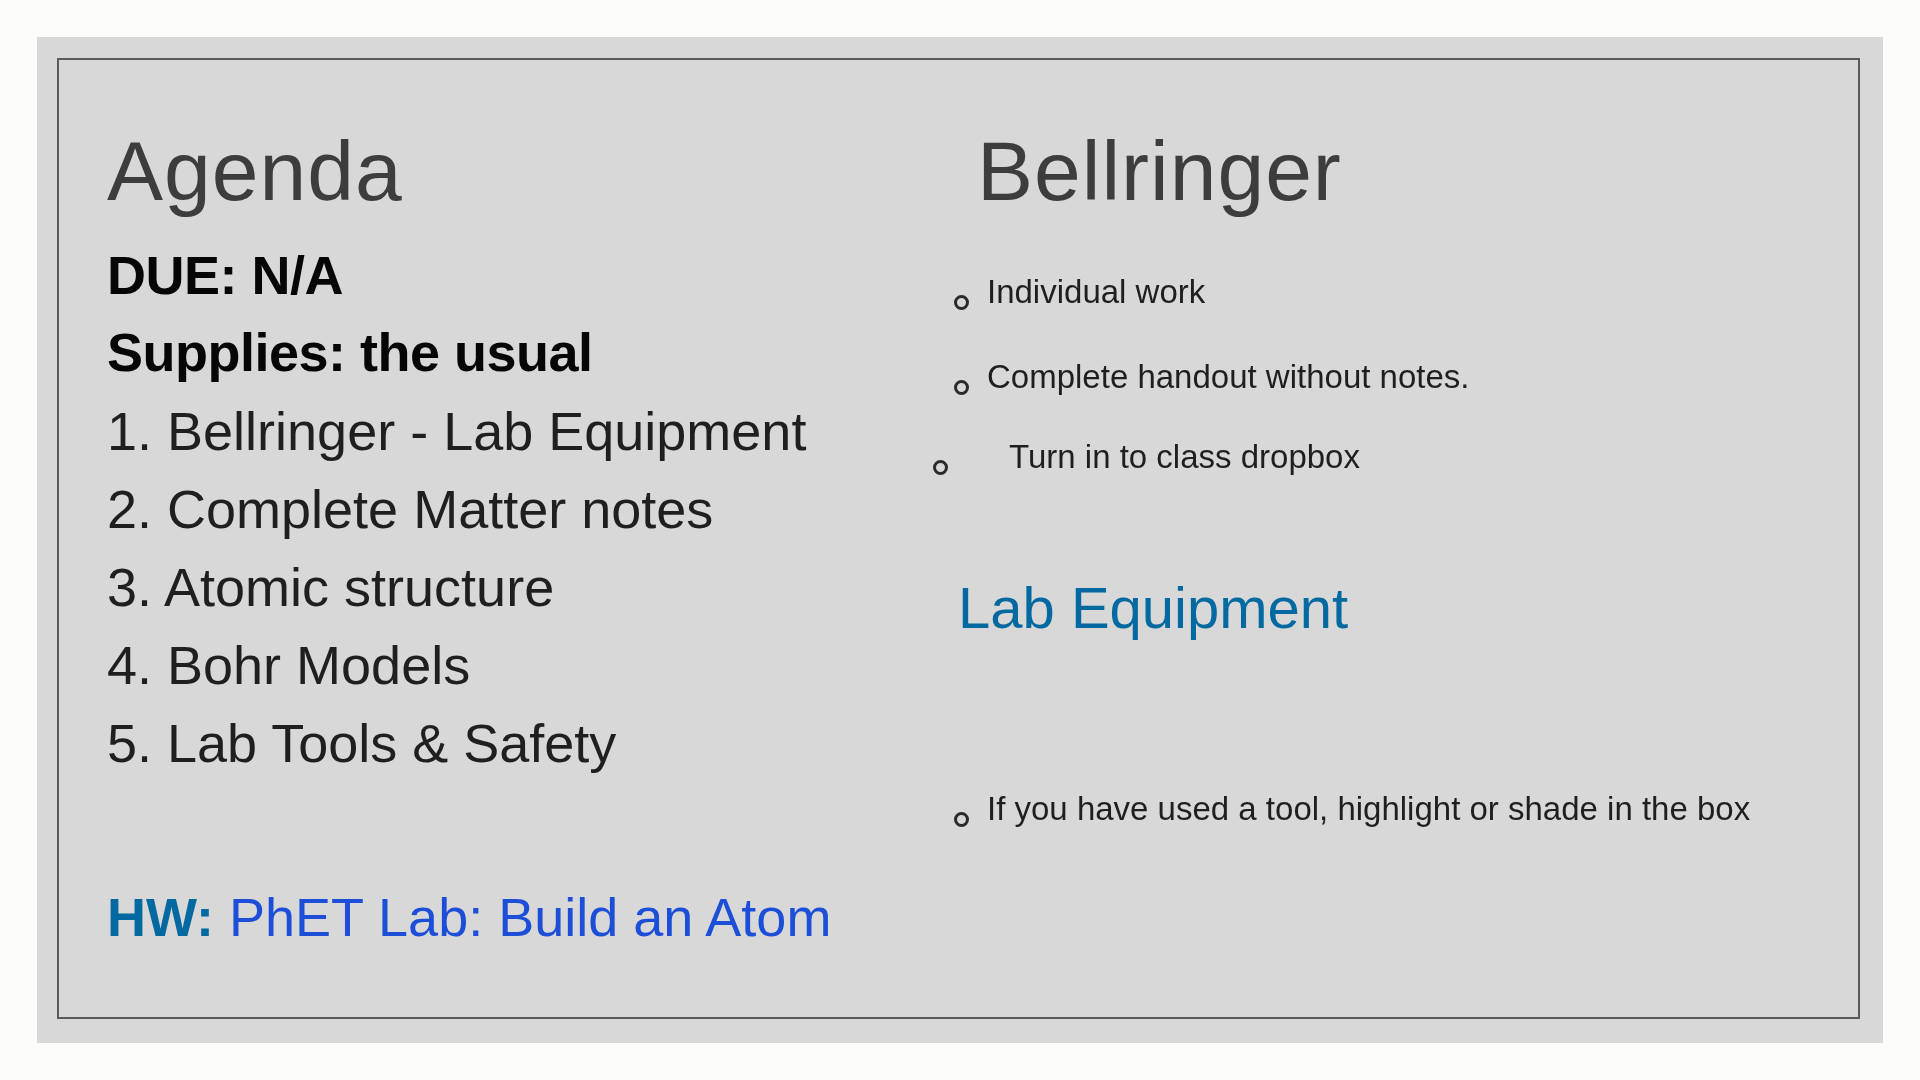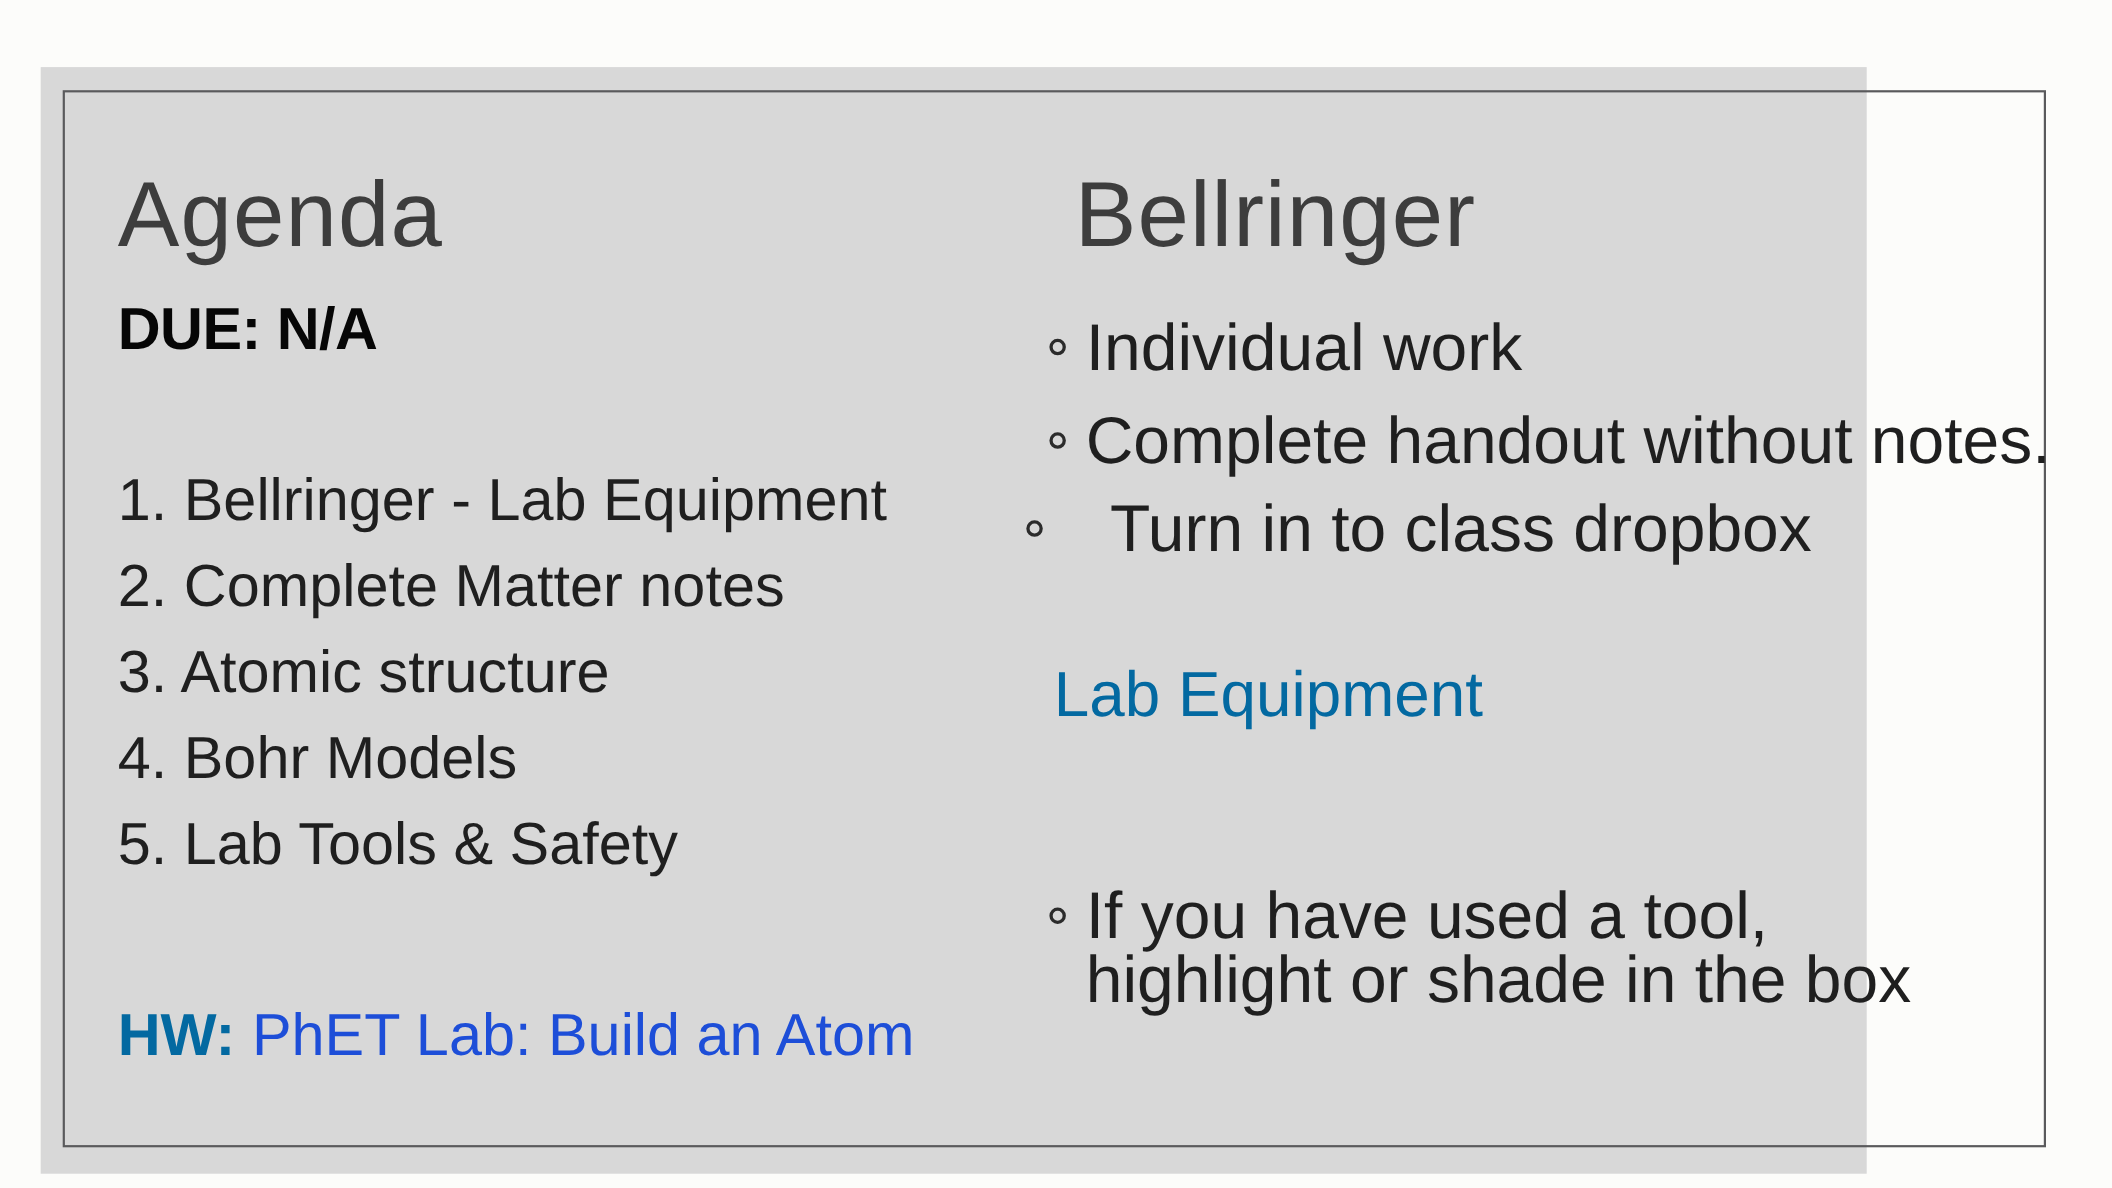--- a/index.html
+++ b/index.html
@@ -5,23 +5,22 @@
   * { margin: 0; padding: 0; box-sizing: border-box; }
   html, body { width: 1920px; height: 1080px; overflow: hidden; }
   body {
     background: #fcfcfa;
     font-family: "Liberation Sans", "DejaVu Sans", sans-serif;
     position: relative;
   }
   .slide {
     position: absolute;
     left: 37px; top: 37px;
-    width: 1660px; height: 1006px;
+    width: 1846px; height: 1006px;
     background: #d8d8d8;
-    margin-top: 24px;
   }
   .slide-border {
     position: absolute;
     left: 20px; top: 21px;
     width: 1803px; height: 961px;
     border: 2px solid #5a5a5c;
     pointer-events: none;
   }
   .abs { position: absolute; line-height: 1.0; white-space: nowrap; }
 
@@ -46,22 +45,22 @@
   .hw-rest { font-weight: 400; color: #1d4ed8; }
 
   
   .subtitle {
     font-size: 58px;
     font-weight: 400;
     color: #0369a1;
   }
   .bullet-item {
     display: flex;
-    align-items: flex-start;
-    font-size: 60px;
+    align-items: center;
+    font-size: 33px;
     color: #1f1f1f;
     line-height: 58px;
   }
   .bullet-item .dot {
     flex: 0 0 auto;
     width: 15px; height: 15px;
     border: 3px solid #2b2b2b;
     border-radius: 50%;
     margin-top: 21px;
     margin-right: 18px;
@@ -72,20 +71,21 @@
 </head>
 <body>
 
 <div class="slide">
   <div class="slide-border"></div>
 
   <div class="abs title" style="left:70px; top:92px;">Agenda</div>
 
   <div class="abs bold-line" style="left:70px; top:211px;">DUE: N/A</div>
 
+  <div class="abs bold-line" style="left:70px; top:288px;">Supplies: the usual</div>
 
   <div class="abs body-line" style="left:70px; top:367px;">1. Bellringer - Lab Equipment</div>
 
   <div class="abs body-line" style="left:70px; top:445px;">2. Complete Matter notes</div>
 
   <div class="abs body-line" style="left:70px; top:523px;">3. Atomic structure</div>
 
   <div class="abs body-line" style="left:70px; top:601px;">4. Bohr Models</div>
 
   <div class="abs body-line" style="left:70px; top:679px;">5. Lab Tools &amp; Safety</div>

